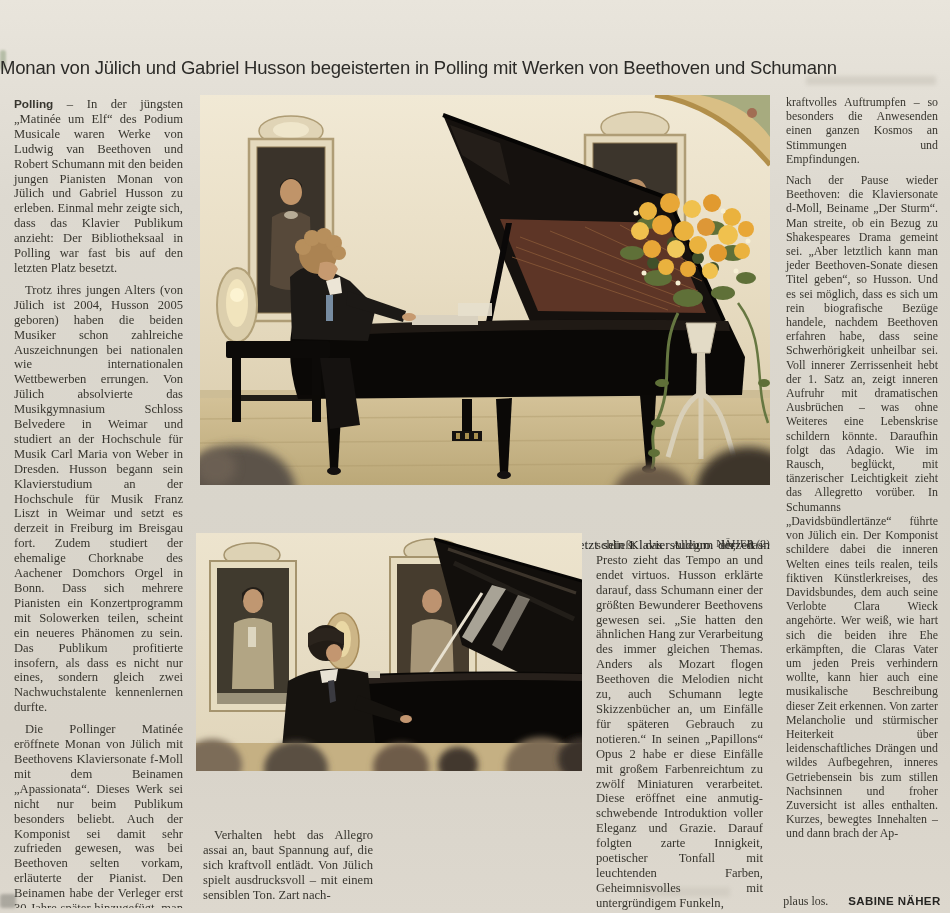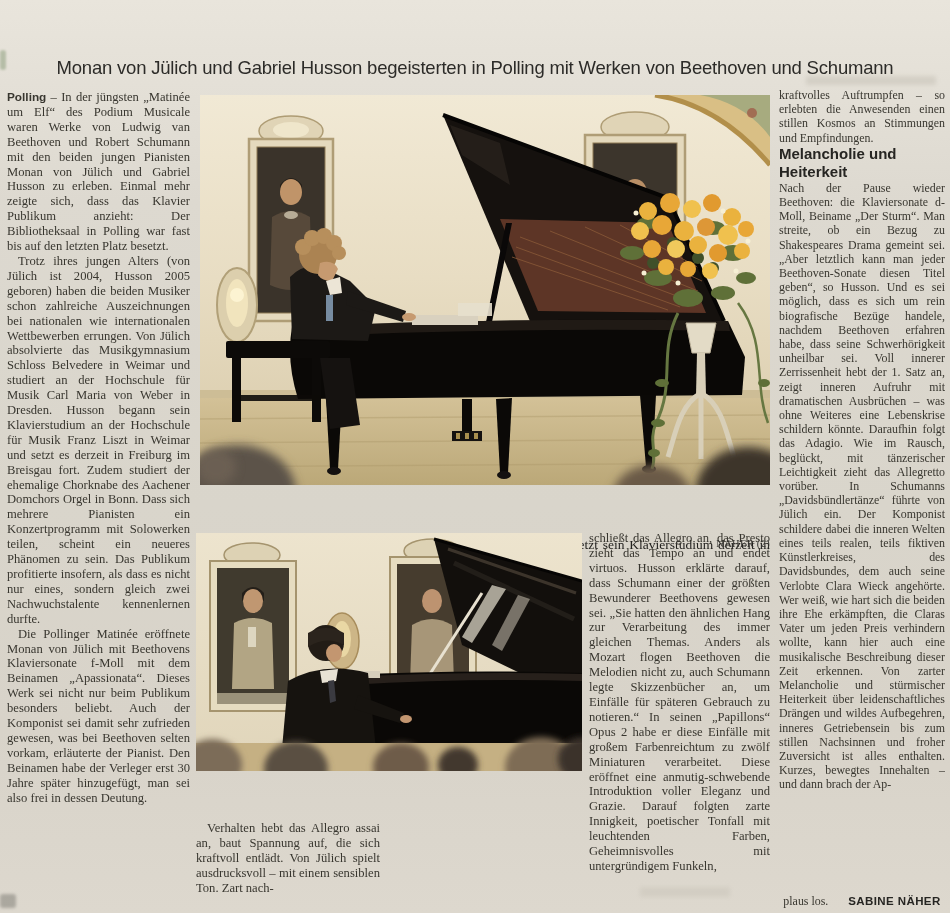--- a/index.html
+++ b/index.html
@@ -4,25 +4,25 @@
 <style>
   html,body{margin:0;padding:0;background:#a8a49c;}
   .page{
     position:relative;width:950px;height:913px;overflow:hidden;
     background:linear-gradient(180deg,#e9e5dc 0%,#ddd9d0 22%,#d9d5cb 55%,#d8d3c9 80%,#ddd8ce 100%);
     font-family:"Liberation Serif",serif;color:#38362f;
   }
   .headline{position:absolute;top:8px;left:0;right:0;text-align:center;
     font-family:"Liberation Sans",sans-serif;font-weight:bold;font-size:38px;
     letter-spacing:-1px;color:#262522;}
-  .subheadline{position:absolute;top:57px;left:0;right:0;text-align:center;
+  .subheadline{position:absolute;top:57px;left:0;right:0;
     font-family:"Liberation Sans",sans-serif;font-size:18.5px;letter-spacing:-0.2px;color:#2c2b28;}
   .col{position:absolute;text-align:justify;overflow:hidden;
     font-size:12.6px;line-height:14.9px;hyphens:auto;-webkit-hyphens:auto;}
-  .col p{margin:0;}
+  .col p{margin:7px;}
   .col p.indent{text-indent:11px;}
   .lead-in{font-family:"Liberation Sans",sans-serif;font-weight:bold;font-size:11.8px;}
   #col1{left:7px;top:90px;width:183px;height:818px;}
   #col2{left:196px;top:821px;width:184px;height:90px;}
   #col3{left:392px;top:821px;width:188px;height:90px;}
   #col4{left:589px;top:531px;width:181px;height:380px;}
   #col5{left:779px;top:88px;width:166px;height:822px;font-size:11.9px;line-height:14.2px;
     display:flex;flex-direction:column;}
   #col5 .col5-text{flex:1;overflow:hidden;}
   .col-subhead{font-family:"Liberation Sans",sans-serif;font-weight:bold;font-size:15px;
@@ -320,22 +320,21 @@
   <div class="col" id="col2">
     <p class="indent">Verhalten hebt das Allegro assai an, baut Spannung auf, die sich kraftvoll entlädt. Von Jülich spielt ausdrucksvoll – mit einem sensiblen Ton. Zart nach-</p>
   </div>
 
   <div class="col" id="col4">
     <p>schließt das Allegro an, das Presto zieht das Tempo an und endet virtuos. Husson erklärte darauf, dass Schumann einer der größten Bewunderer Beethovens gewesen sei. „Sie hatten den ähnlichen Hang zur Verarbeitung des immer gleichen Themas. Anders als Mozart flogen Beethoven die Melodien nicht zu, auch Schumann legte Skizzenbücher an, um Einfälle für späteren Gebrauch zu notieren.“ In seinen „Papillons“ Opus 2 habe er diese Einfälle mit großem Farbenreichtum zu zwölf Miniaturen verarbeitet. Diese eröffnet eine anmutig-schwebende Introduktion voller Eleganz und Grazie. Darauf folgten zarte Innigkeit, poetischer Tonfall mit leuchtenden Farben, Geheimnisvolles mit untergründigem Funkeln,</p>
   </div>
 
   <div class="col" id="col5">
     <div class="col5-text">
-      <p>kraftvolles Auftrumpfen – so erlebten die Anwesenden einen stillen Kosmos an Stimmungen und Empfindungen.</p>
-      <p class="col-subhead">Melancholie und Heiterkeit</p>
+      <p>kraftvolles Auftrumpfen – so besonders die Anwesenden einen ganzen Kosmos an Stimmungen und Empfindungen.</p>
       <p>Nach der Pause wieder Beethoven: die Klaviersonate d-Moll, Beiname „Der Sturm“. Man streite, ob ein Bezug zu Shakespeares Drama gemeint sei. „Aber letztlich kann man jeder Beethoven-Sonate diesen Titel geben“, so Husson. Und es sei möglich, dass es sich um rein biografische Bezüge handele, nachdem Beethoven erfahren habe, dass seine Schwerhörigkeit unheilbar sei. Voll innerer Zerrissenheit hebt der 1. Satz an, zeigt inneren Aufruhr mit dramatischen Ausbrüchen – was ohne Weiteres eine Lebenskrise schildern könnte. Daraufhin folgt das Adagio. Wie im Rausch, beglückt, mit tänzerischer Leichtigkeit zieht das Allegretto vorüber. In Schumanns „Davidsbündlertänze“ führte von Jülich ein. Der Komponist schildere dabei die inneren Welten eines teils realen, teils fiktiven Künstlerkreises, des Davidsbundes, dem auch seine Verlobte Clara Wieck angehörte. Wer weiß, wie hart sich die beiden ihre Ehe erkämpften, die Claras Vater um jeden Preis verhindern wollte, kann hier auch eine musikalische Beschreibung dieser Zeit erkennen. Von zarter Melancholie und stürmischer Heiterkeit über leidenschaftliches Drängen und wildes Aufbegehren, inneres Getriebensein bis zum stillen Nachsinnen und froher Zuversicht ist alles enthalten. Kurzes, bewegtes Innehalten – und dann brach der Ap-</p>
     </div>
     <div class="byline-row">
       <span>plaus los.</span>
       <span class="byline">SABINE NÄHER</span>
     </div>
   </div>
 
 </div>
 

